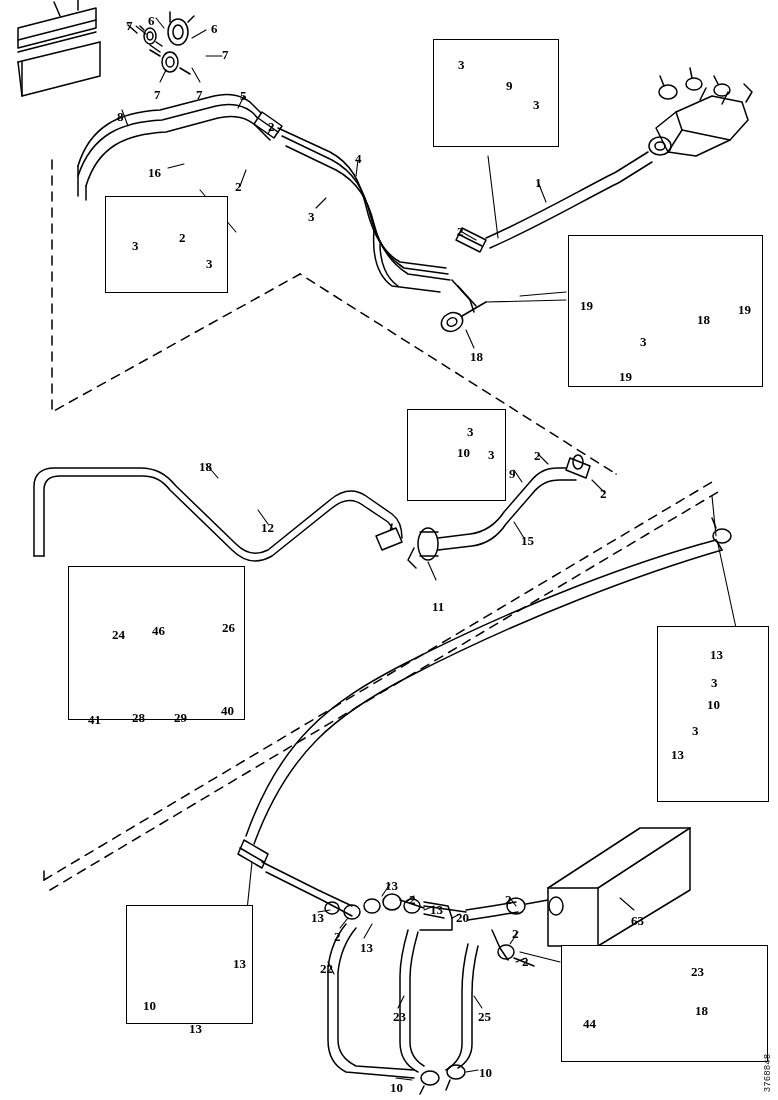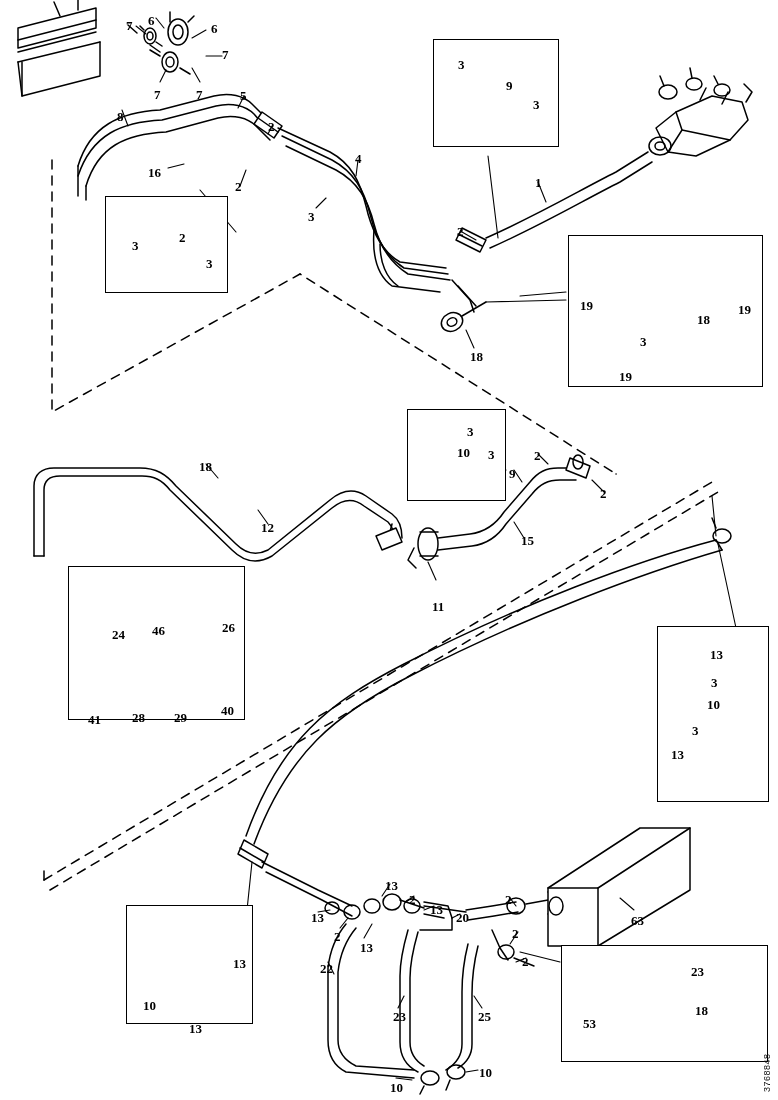--- a/index.html
+++ b/index.html
@@ -467,18 +467,18 @@
       <div class="callout" style="left: 320px; top: 962px;">22</div>
       <div class="callout" style="left: 393px; top: 1010px;">23</div>
       <div class="callout" style="left: 478px; top: 1010px;">25</div>
       <div class="callout" style="left: 390px; top: 1081px;">10</div>
       <div class="callout" style="left: 479px; top: 1066px;">10</div>
       <div class="callout" style="left: 233px; top: 957px;">13</div>
       <div class="callout" style="left: 143px; top: 999px;">10</div>
       <div class="callout" style="left: 189px; top: 1022px;">13</div>
       <div class="callout" style="left: 691px; top: 965px;">23</div>
       <div class="callout" style="left: 695px; top: 1004px;">18</div>
-      <div class="callout" style="left: 583px; top: 1017px;">53</div>
+      <div class="callout" style="left: 583px; top: 1017px;">44</div>
     </div>
 
   <div class="partcode" style="left:762px; top:1092px;">3768848</div>
 
 </div>
 
 </body></html>

